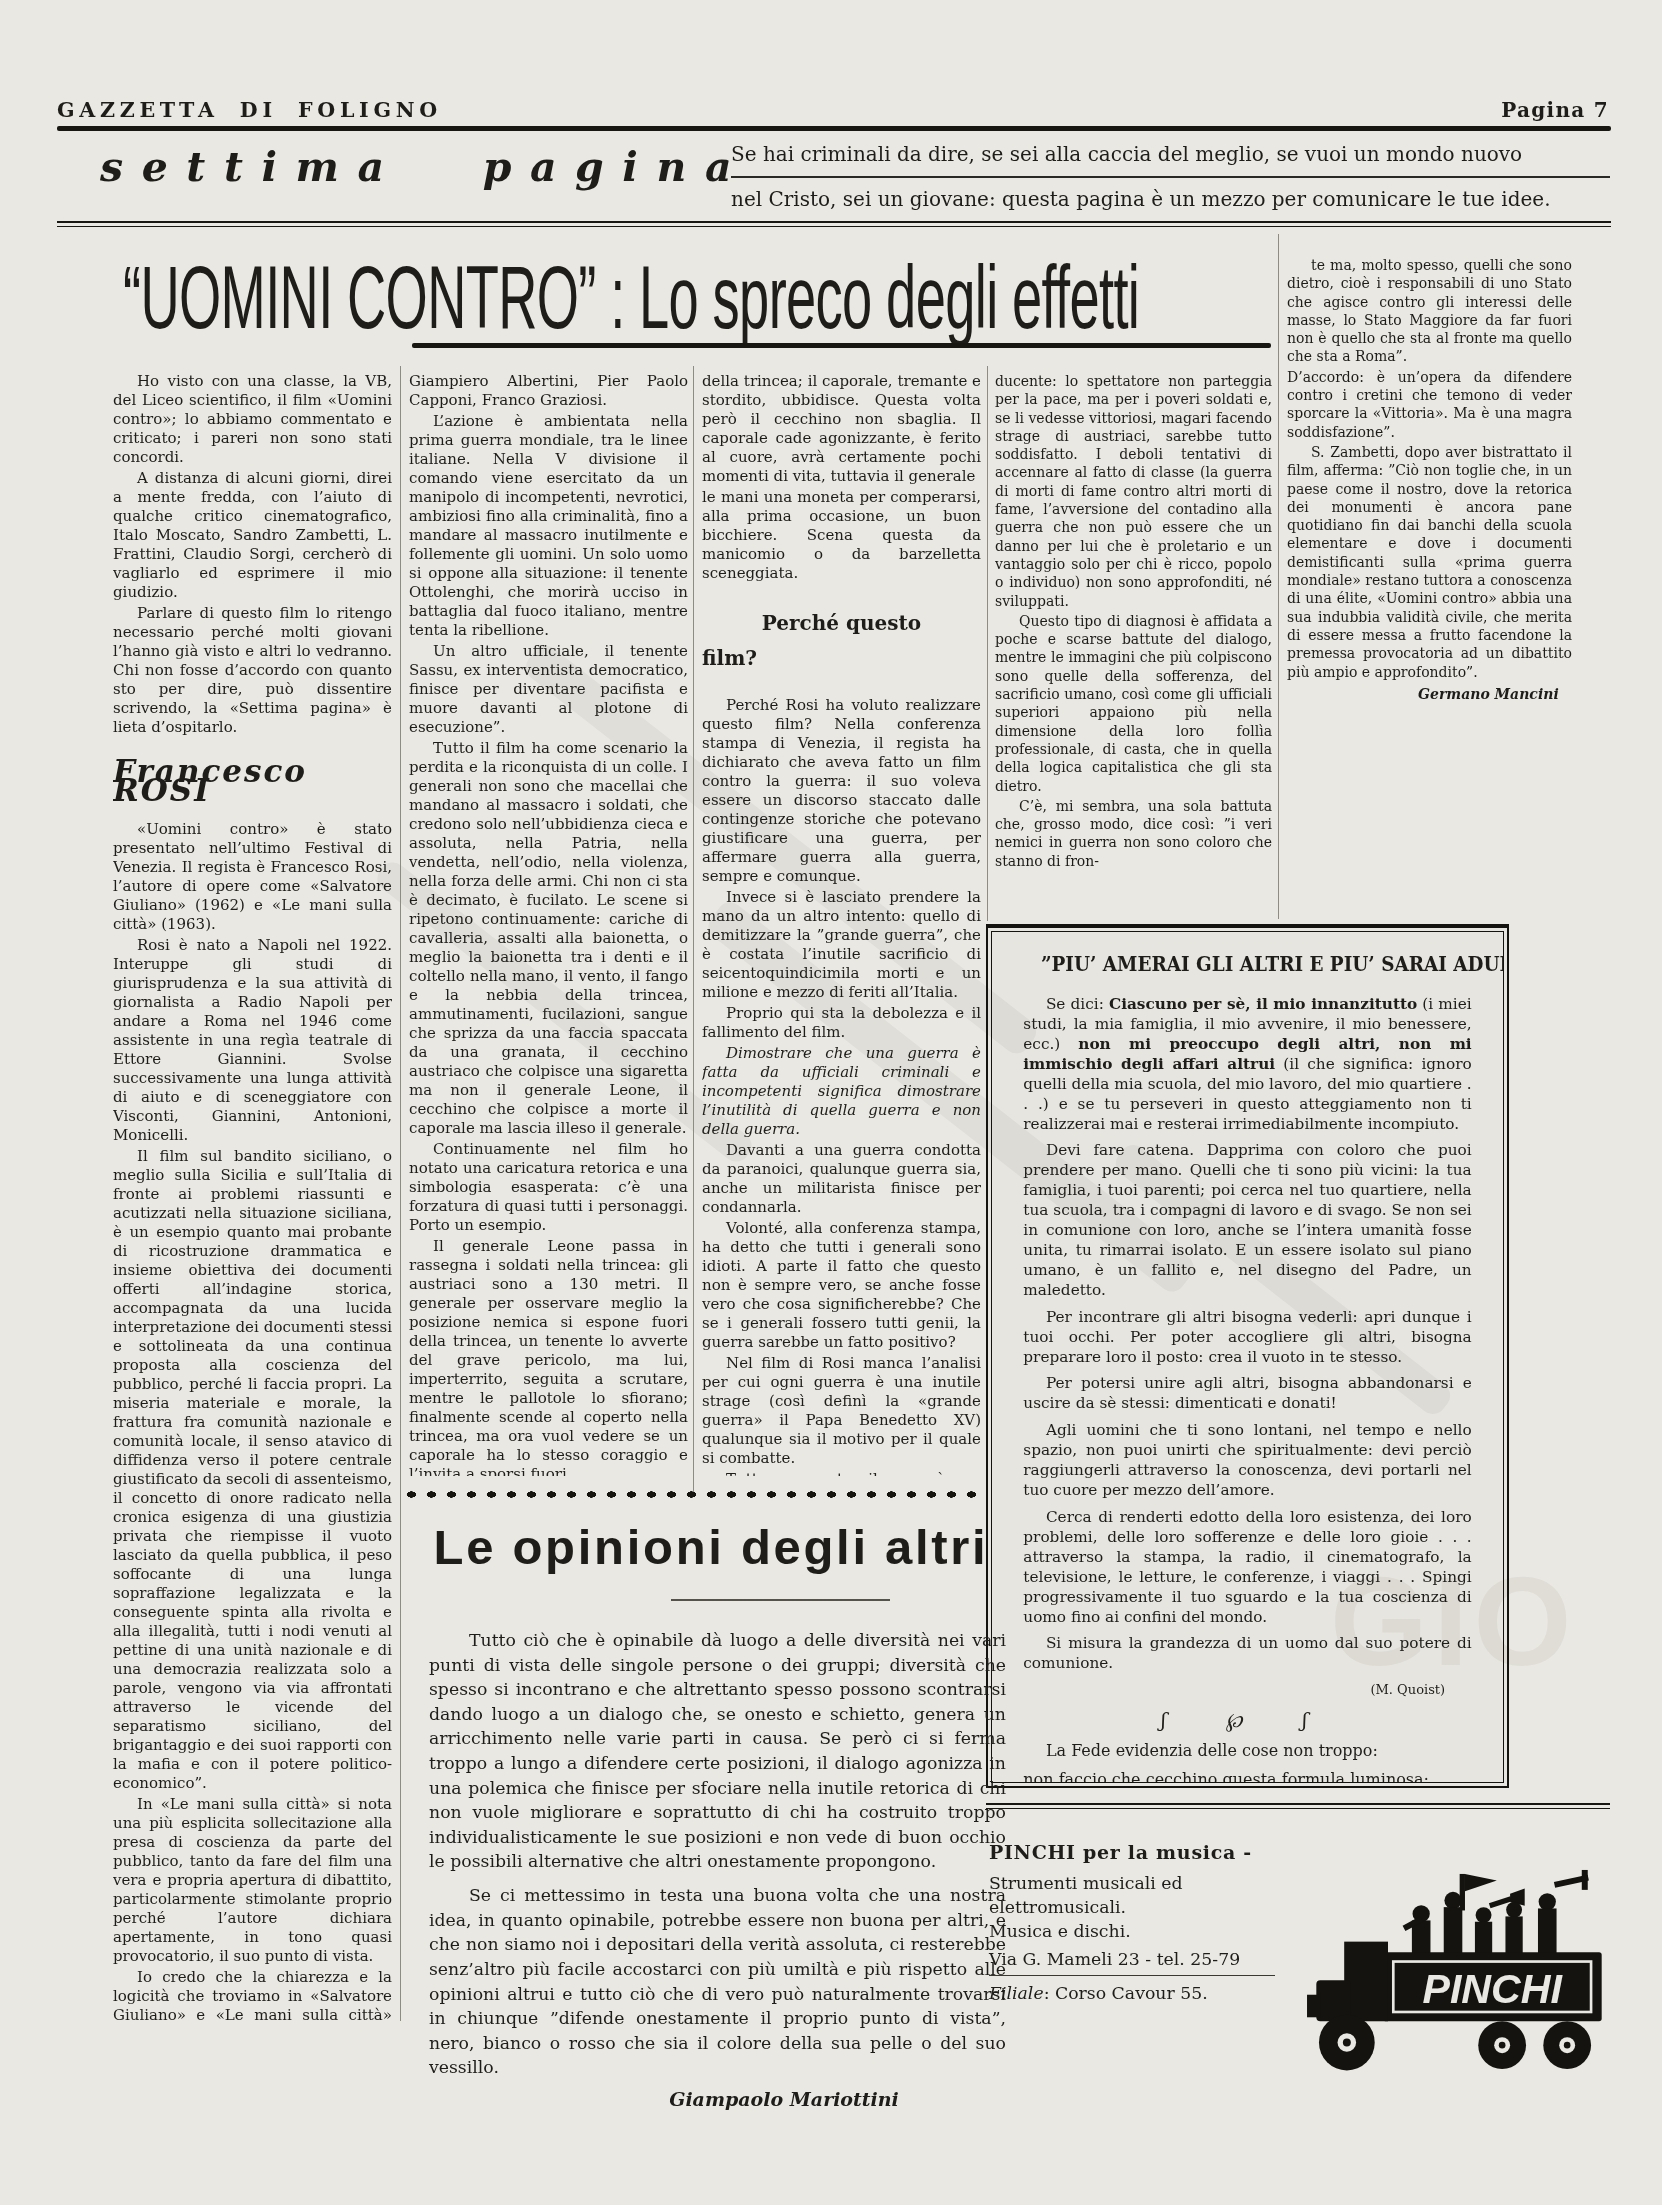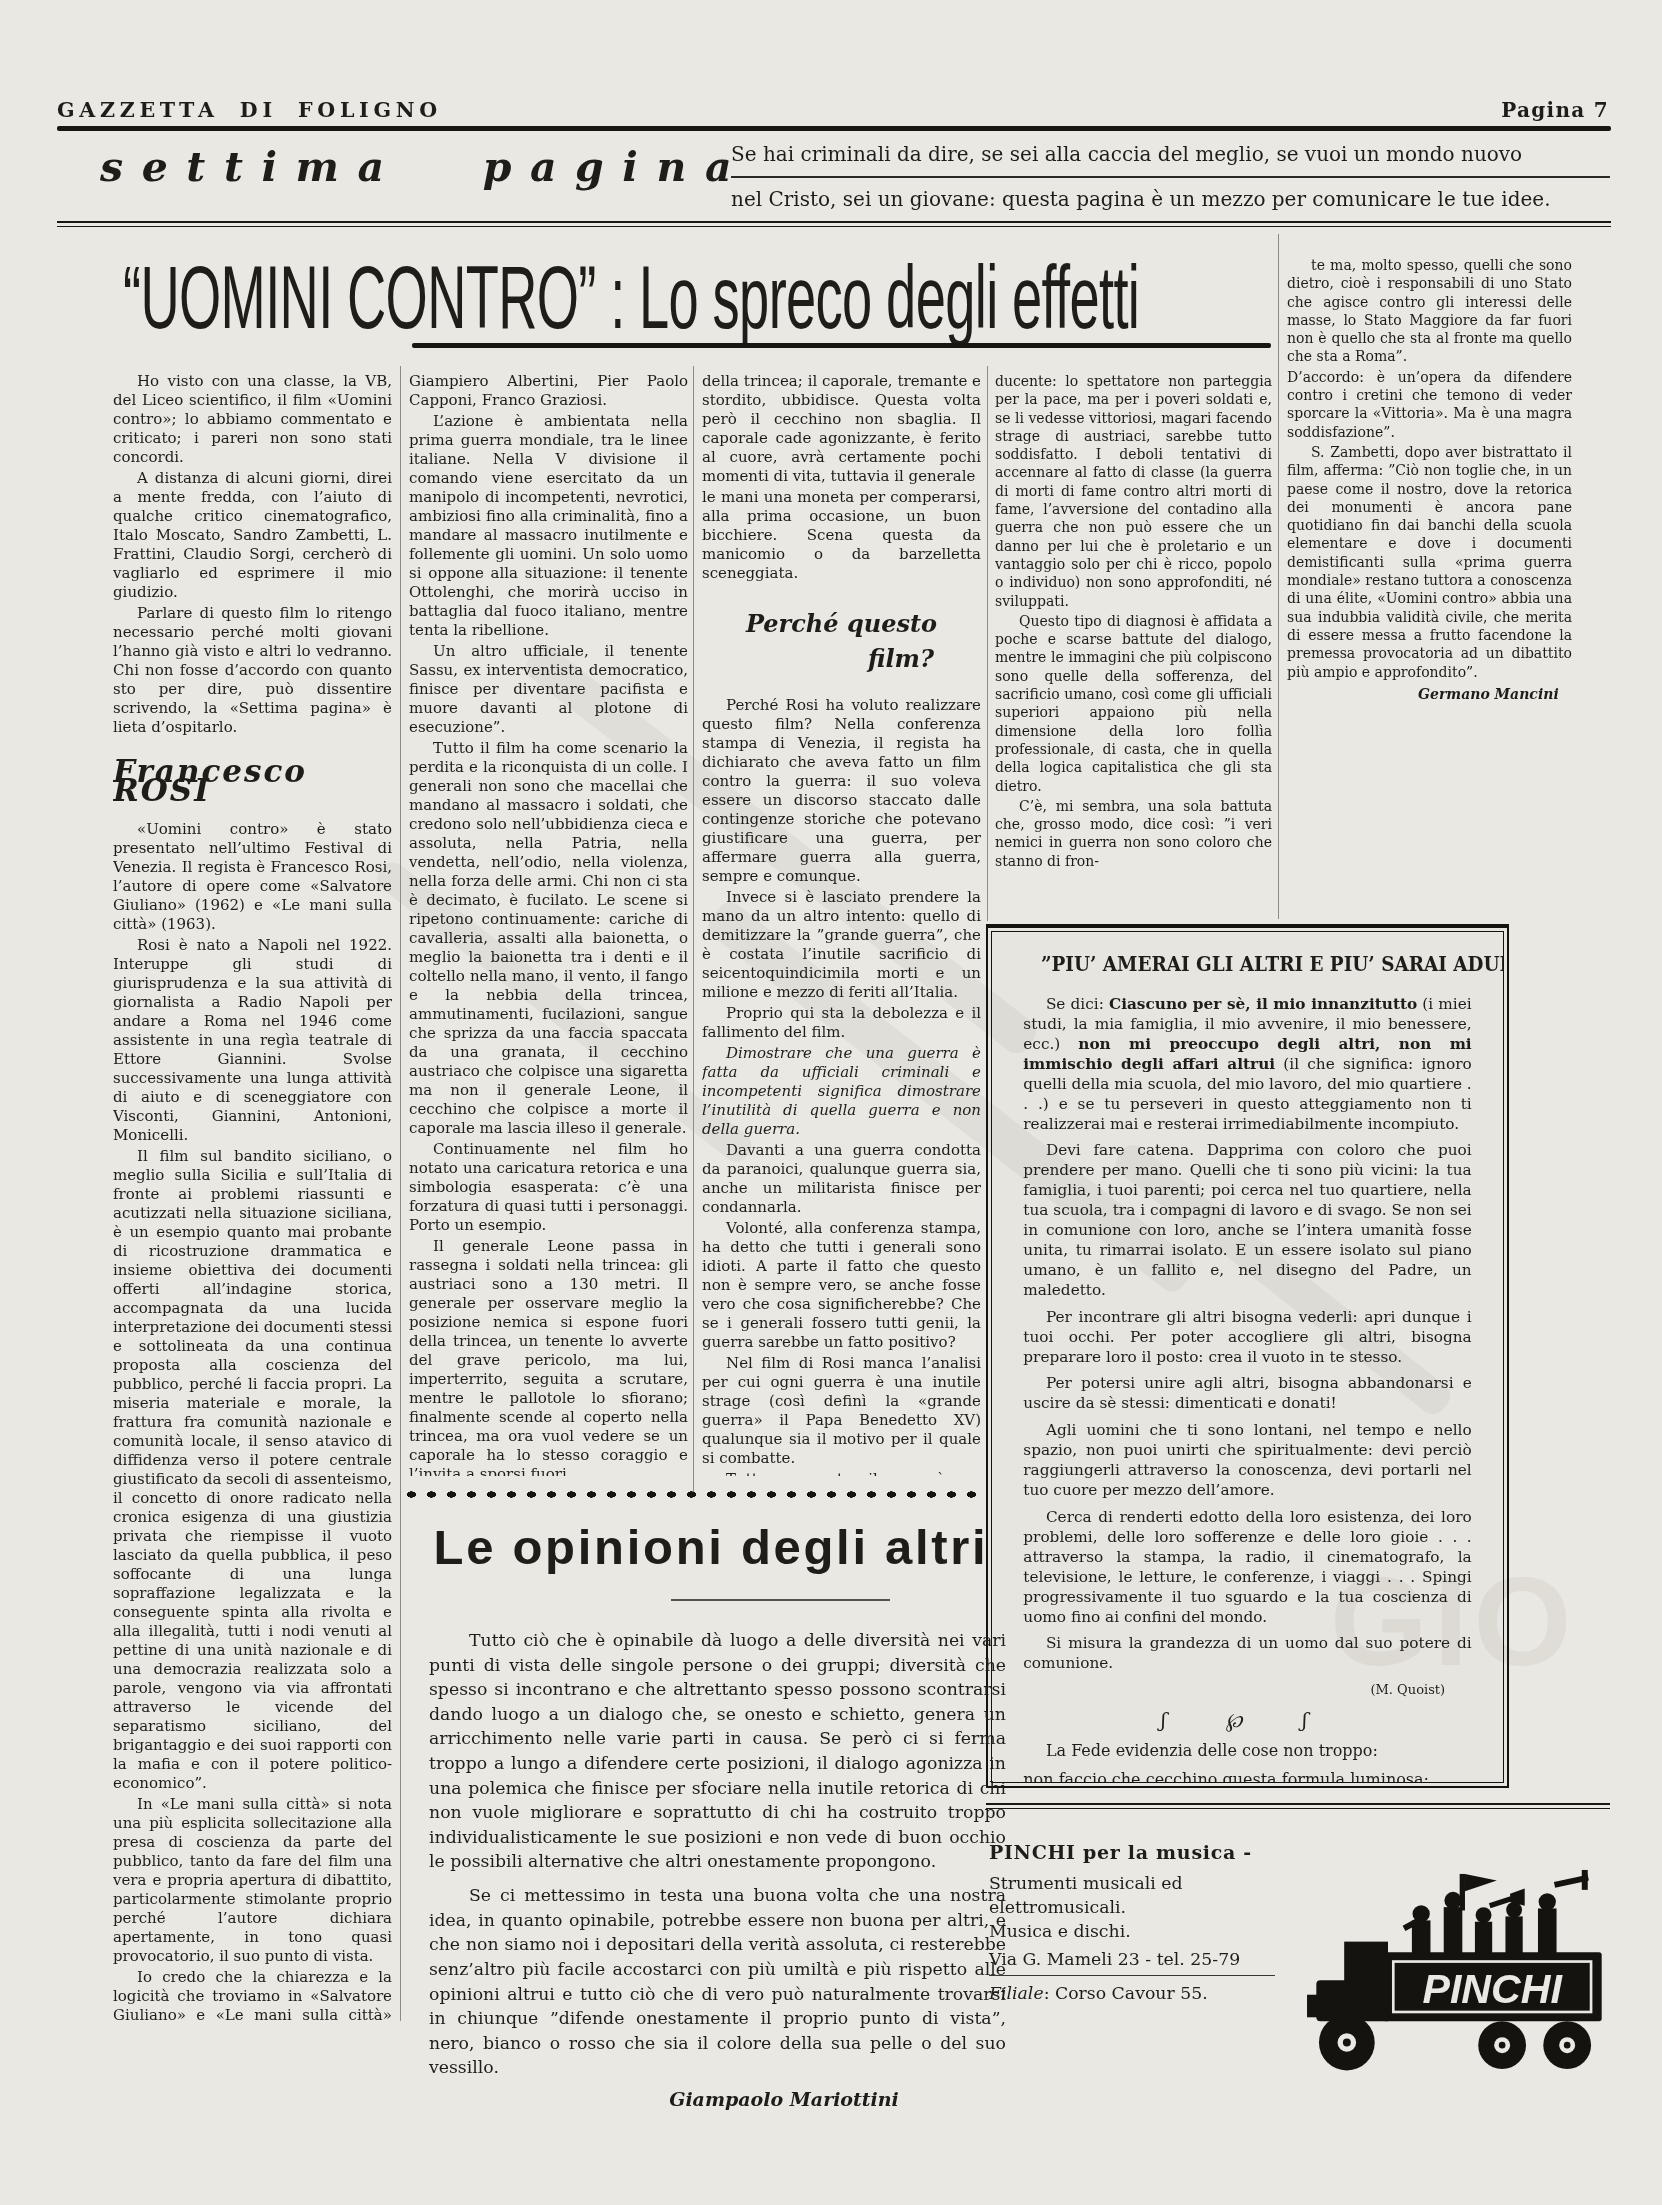--- a/index.html
+++ b/index.html
@@ -34,23 +34,23 @@
   #col3{left:702px; top:372px; height:1104px;}
   #col4{left:995px; top:372px; width:277px; height:545px;}
   #col5{left:1287px; top:256px; width:285px; height:665px;}
   .vrule{width:1.3px; background:#8d8b82;}
   #vrule1{left:400px; top:366px; height:1655px;}
   #vrule2{left:693px; top:366px; height:1130px;}
   #vrule3{left:987px; top:366px; height:555px;}
   #vrule4{left:1278px; top:234px; height:685px;}
   
   .spread{font-weight:bold; font-style:italic; text-align:justify; text-align-last:justify; font-size:31px; margin:25px 0 20px 0; letter-spacing:2px;}
-  .subhead-center{font-weight:bold; font-style:italic; font-size:24px; line-height:35px; margin:22.6px 0 20px 0;}
+  .subhead-center{font-weight:bold; font-size:20px; line-height:35px; margin:22.6px 0 20px 0;}
   .subhead-center .l1{display:block; text-align:center;}
-  .subhead-center .l2{display:block; text-align:right; padding-right:47px;}
+  .subhead-center .l2{display:block; text-align:left; padding-right:47px;}
   .italic{font-style:italic;}
   .sig{font-weight:bold; font-style:italic; text-align:right; padding-right:13.3px; margin-top:4px;}
   
   .dots{height:10.6px; background-image:radial-gradient(ellipse 7.3px 4.7px at 9.3px 5.3px,#15140f 62%,rgba(0,0,0,0) 66%); background-size:20px 10.6px; background-repeat:repeat-x;}
   #dots1{left:402px; top:1489px; width:580px;}
   
   #opinions-title{left:412px; top:1519px; width:598px; text-align:center; font-family:"Liberation Sans",sans-serif; font-weight:bold; font-size:49px; letter-spacing:2.7px;}
   #opinions-underline{left:671px; top:1599px; width:219px; height:2px; background:#54524a;}
   #opinions-body{left:429px; top:1628px; width:577px; text-align:justify; font-size:17.3px; line-height:24.6px;}
   #opinions-body p{margin:0 0 9.3px 0; text-indent:40px;}

